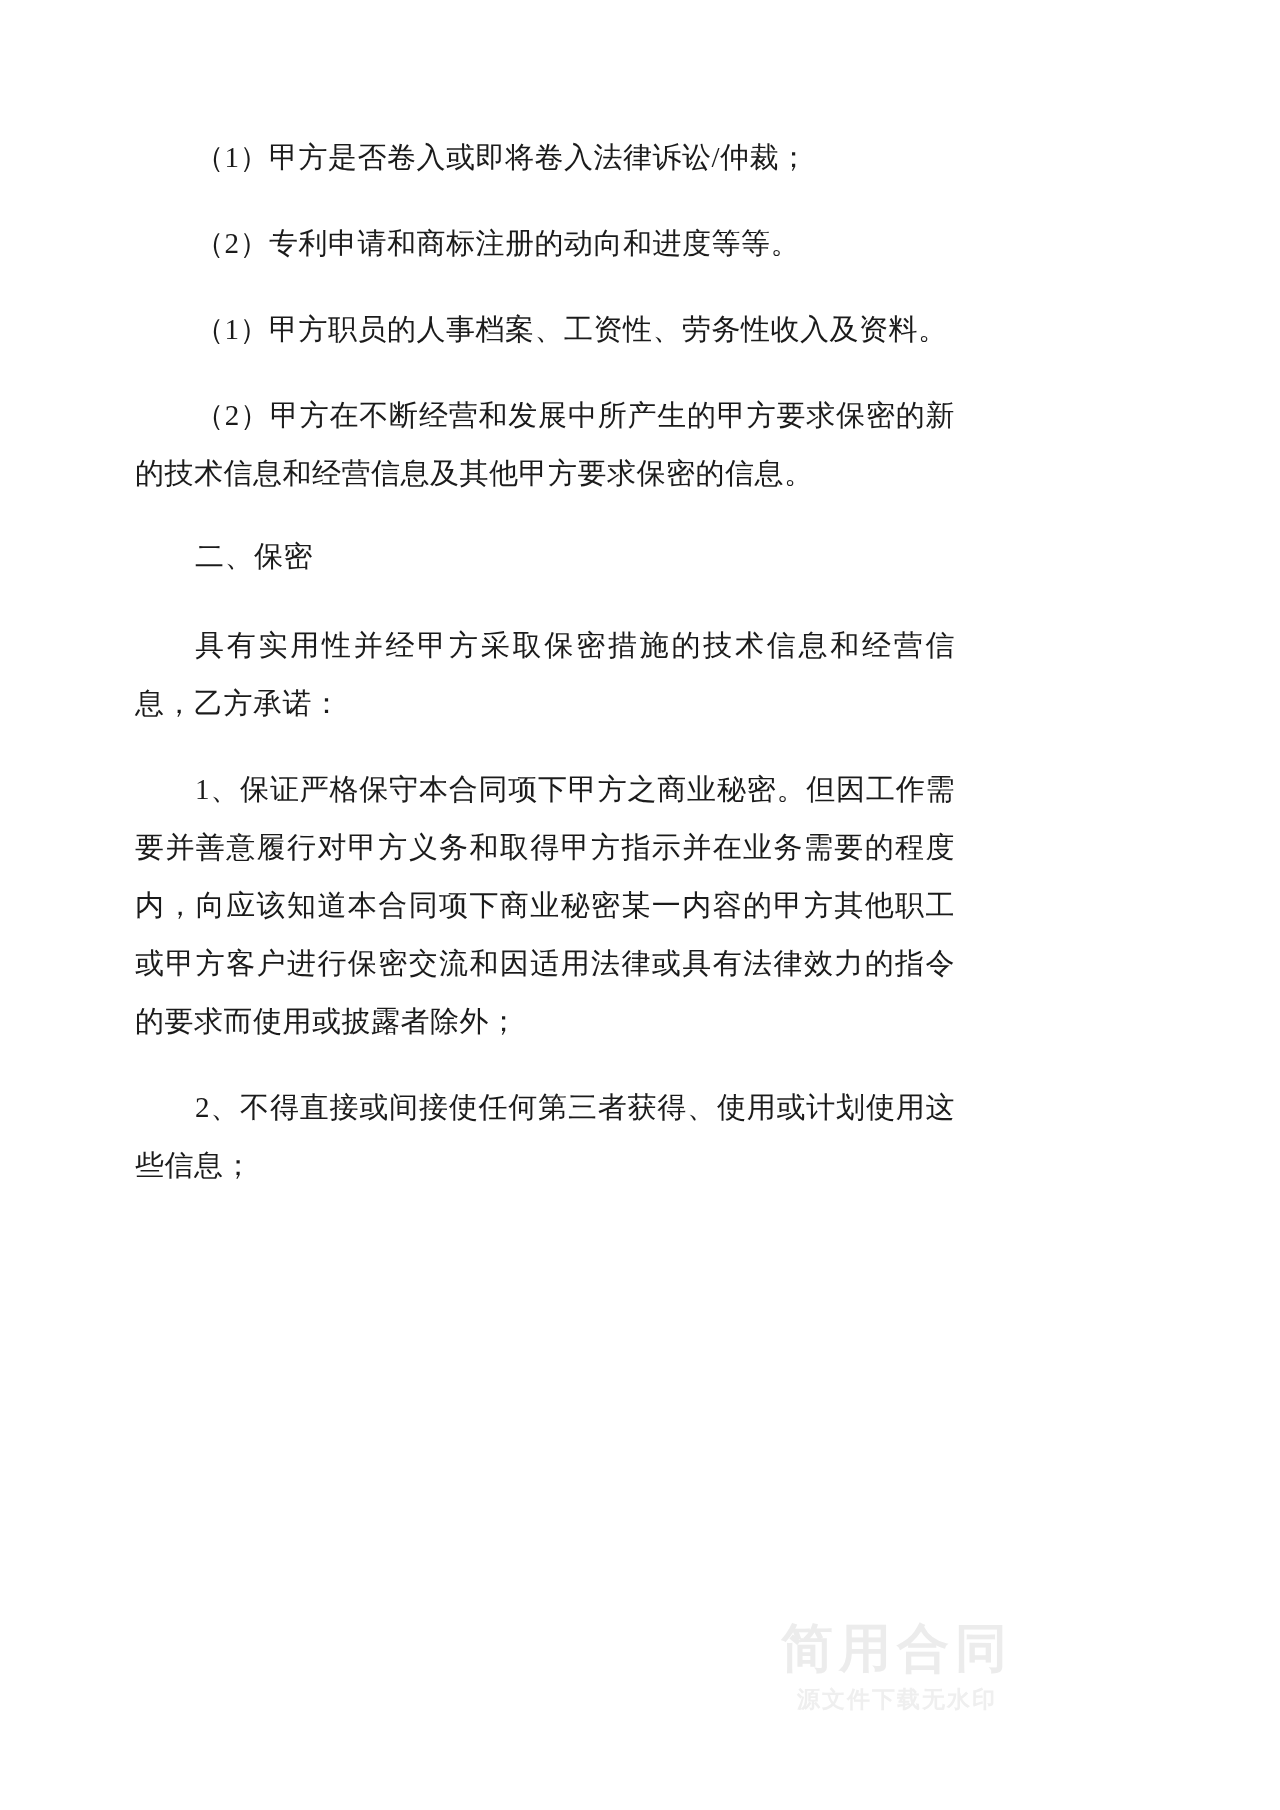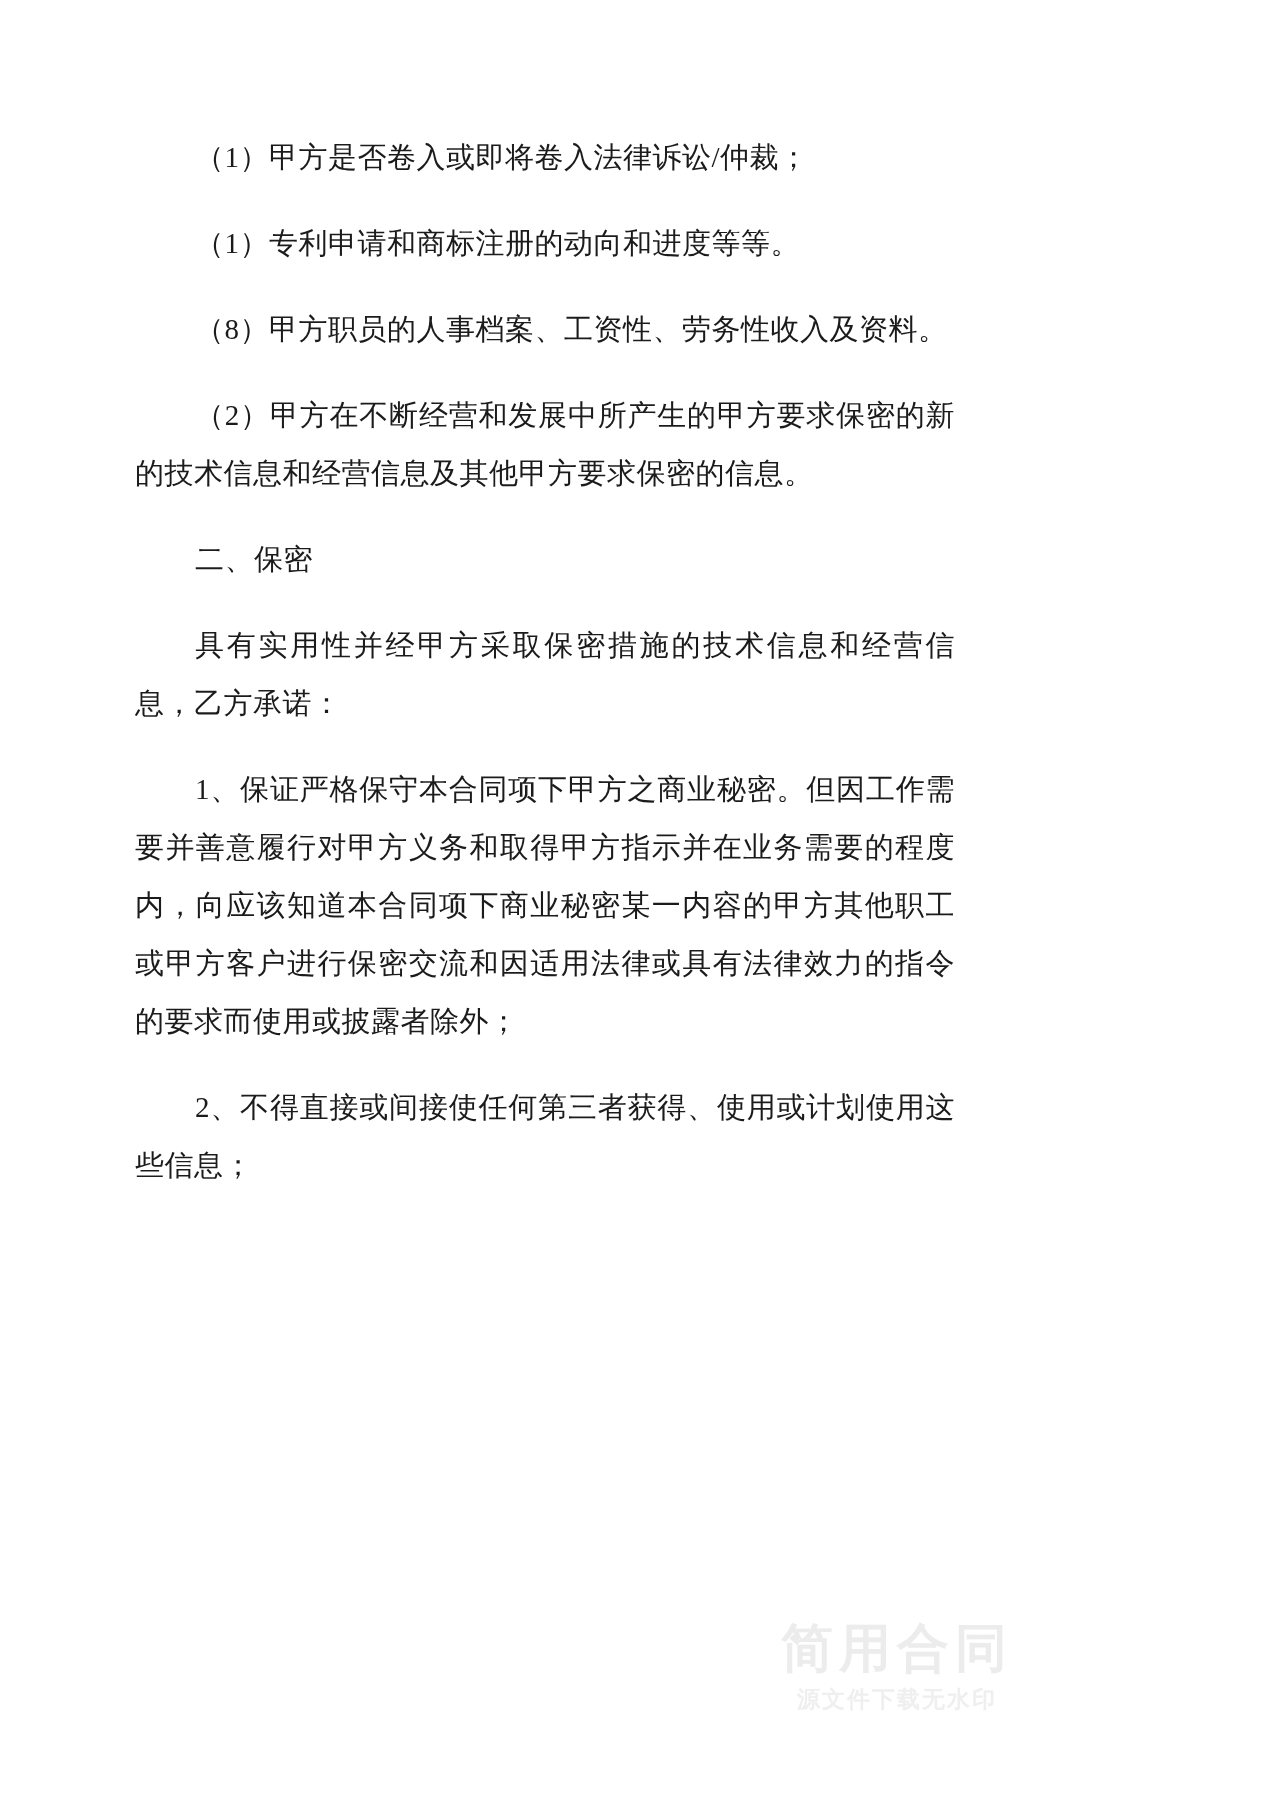--- a/index.html
+++ b/index.html
@@ -34,20 +34,21 @@
     margin: 0 0 28px 0;
     white-space: pre-wrap;
   }
 
   .para.indent {
     text-indent: 60px;
   }
 
   .para.heading {
     text-indent: 60px;
+    font-family: Liberation Mono, monospace;
   }
 
   
   .watermark {
     position: absolute;
     right: 248px;
     bottom: 95px;
     width: 270px;
     text-align: center;
     user-select: none;
@@ -75,24 +76,24 @@
 </head>
 <body>
 
 <div class="page">
 
   <div class="doc-body">
 
     <p class="para indent">（1）甲方是否卷入或即将卷入法律诉讼/仲裁；</p>
 
 
-    <p class="para indent">（1）专利申请和商标注册的动向和进度等等。</p>
+    <p class="para indent">（2）专利申请和商标注册的动向和进度等等。</p>
 
 
-    <p class="para indent">（8）甲方职员的人事档案、工资性、劳务性收入及资料。</p>
+    <p class="para indent">（1）甲方职员的人事档案、工资性、劳务性收入及资料。</p>
 
     <p class="para indent">（2）甲方在不断经营和发展中所产生的甲方要求保密的新的技术信息和经营信息及其他甲方要求保密的信息。</p>
 
 
     <p class="para heading">二、保密</p>
 
     <p class="para indent">具有实用性并经甲方采取保密措施的技术信息和经营信息，乙方承诺：</p>
 
     <p class="para indent">1、保证严格保守本合同项下甲方之商业秘密。但因工作需要并善意履行对甲方义务和取得甲方指示并在业务需要的程度内，向应该知道本合同项下商业秘密某一内容的甲方其他职工或甲方客户进行保密交流和因适用法律或具有法律效力的指令的要求而使用或披露者除外；</p>
 

